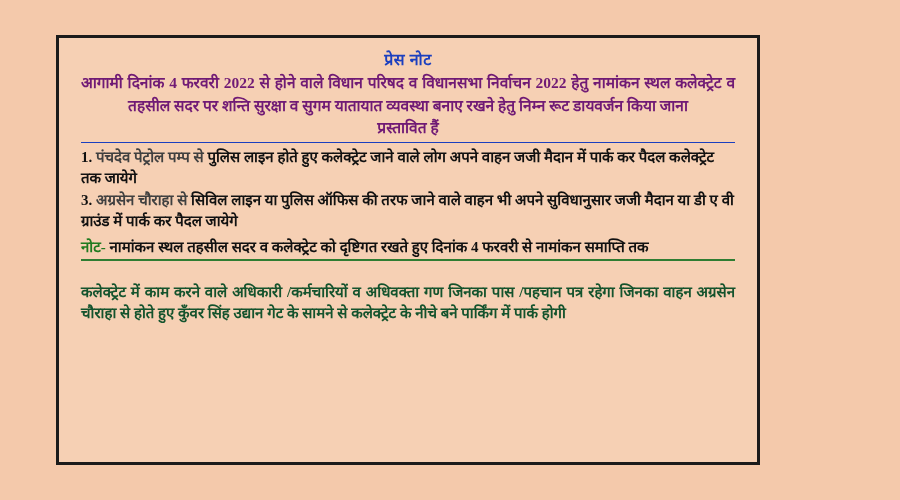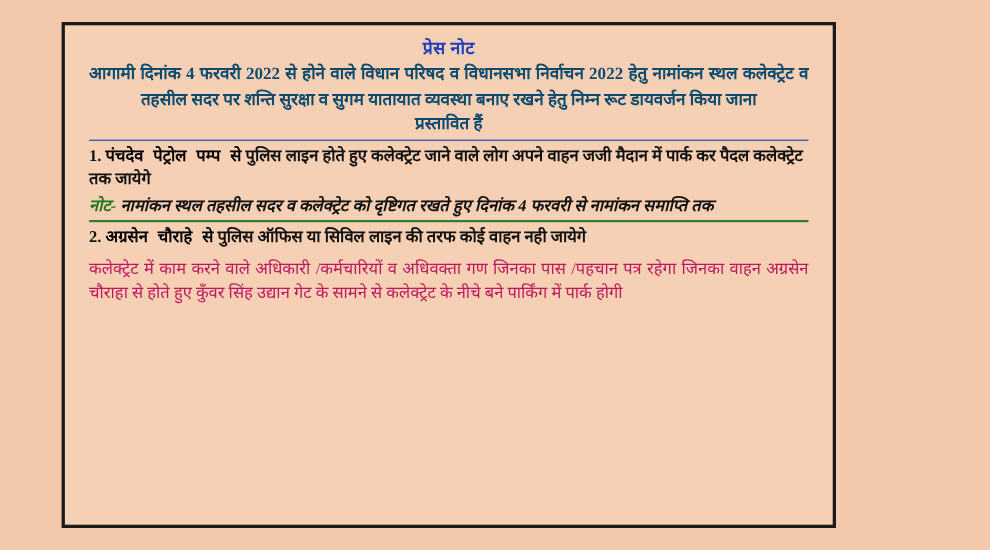--- a/index.html
+++ b/index.html
@@ -12,21 +12,21 @@
     background: #f4c9ab;
     font-family: "Liberation Serif", serif;
     overflow: hidden;
   }
   .page {
     position: relative;
     width: 816px;
     height: 500px;
     background: #f4c9ab;
     box-sizing: border-box;
-    padding: 20px 56px;
+    padding: 35px 56px;
   }
   .sheet {
     position: relative;
     width: 100%;
     height: 100%;
     background: #f6d0b4;
     border: 3px solid #1b1b1b;
     box-sizing: border-box;
     padding: 10px 22px 8px 22px;
     overflow: hidden;
@@ -34,21 +34,21 @@
   .title {
     text-align: center;
     color: #1b3fbf;
     font-weight: bold;
     font-size: 16px;
     letter-spacing: 0.5px;
     margin: 2px 0 3px 0;
     line-height: 1.2;
   }
   .intro {
-    color: #0c4a6e;
+    color: #701a75;
     font-weight: bold;
     font-size: 15.5px;
     line-height: 1.45;
     text-align: justify;
     text-align-last: center;
     margin: 0 0 2px 0;
     border-bottom: 1px solid #1b3fbf;
     padding-bottom: 2px;
   }
   .intro .last {
@@ -66,44 +66,42 @@
     font-weight: bold;
     line-height: 1.42;
     margin: 0 0 1px 0;
     text-align: left;
   }
   .num {
     color: #111;
     font-weight: bold;
   }
   .hl-red {
-    color: #000000;
+    color: #404040;
     font-weight: bold;
-    font-family: Liberation Mono, monospace;
   }
   .note-block {
     font-size: 15px;
     color: #111;
     font-weight: bold;
     line-height: 1.4;
     margin: 4px 0 3px 0;
     border-bottom: 2px solid #2f7d32;
     padding-bottom: 1px;
-    font-style: italic;
   }
   .note-label {
     color: #1f7a1f;
     font-weight: bold;
   }
   .tail {
     font-size: 15px;
-    color: #be185d;
-    font-weight: normal;
+    color: #14532d;
+    font-weight: bold;
     line-height: 1.42;
-    margin-top: 8px;
+    margin-top: 21px;
     text-align: justify;
   }
 </style>
 </head>
 <body>
 
 <div class="page">
   <div class="sheet">
 
     <div class="title">प्रेस नोट</div>
@@ -114,31 +112,31 @@
       <span>व सुगम यातायात व्यवस्था बनाए रखने हेतु निम्न रूट डायवर्जन किया जाना</span>
       <span class="last">प्रस्तावित हैं</span>
     </div>
 
     <ul class="items">
       <li class="item">
         <span class="num">1.</span>
         <span class="hl-red">पंचदेव पेट्रोल पम्प से</span>
         <span>पुलिस लाइन होते हुए कलेक्ट्रेट जाने वाले लोग अपने वाहन जजी मैदान में पार्क कर पैदल कलेक्ट्रेट तक जायेगे</span>
       </li>
+      <li class="item">
+        <span class="num">3.</span>
+        <span class="hl-red">अग्रसेन चौराहा से</span>
+        <span>सिविल लाइन या पुलिस ऑफिस की तरफ जाने वाले वाहन भी अपने सुविधानुसार जजी मैदान या डी ए वी ग्राउंड में पार्क कर पैदल जायेगे</span>
+      </li>
     </ul>
 
     <div class="note-block">
       <span class="note-label">नोट-</span>
       <span>नामांकन स्थल तहसील सदर व कलेक्ट्रेट को दृष्टिगत रखते हुए दिनांक 4 फरवरी से नामांकन समाप्ति तक</span>
     </div>
 
     <ul class="items">
-      <li class="item">
-        <span class="num">2.</span>
-        <span class="hl-red">अग्रसेन चौराहे से</span>
-        <span>पुलिस ऑफिस या सिविल लाइन की तरफ कोई वाहन नही जायेगे</span>
-      </li>
     </ul>
 
     <div class="tail">कलेक्ट्रेट में काम करने वाले अधिकारी /कर्मचारियों व अधिवक्ता गण जिनका पास /पहचान पत्र रहेगा जिनका वाहन अग्रसेन चौराहा से होते हुए कुँवर सिंह उद्यान गेट के सामने से कलेक्ट्रेट के नीचे बने पार्किंग में पार्क होगी</div>
 
   </div>
 </div>
 
 </body></html>

